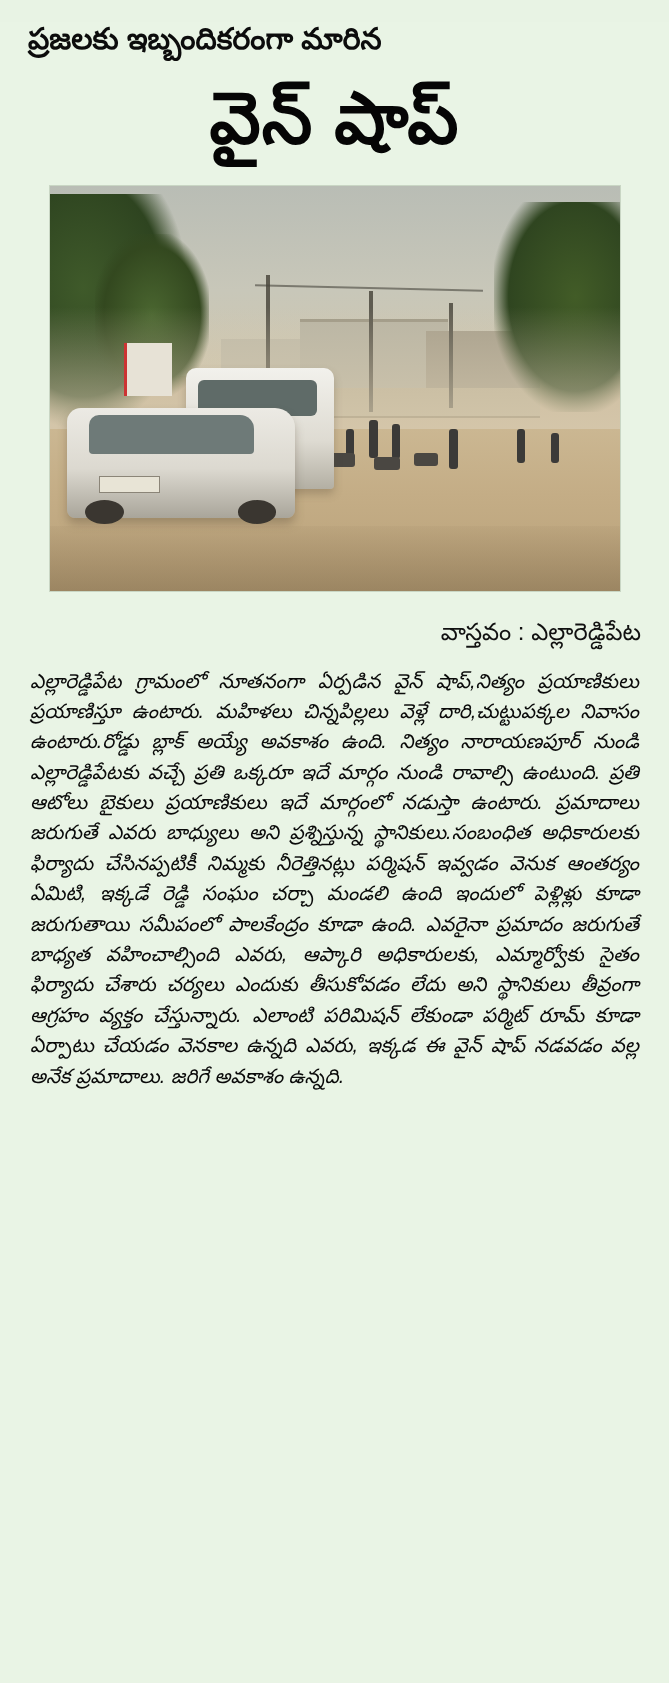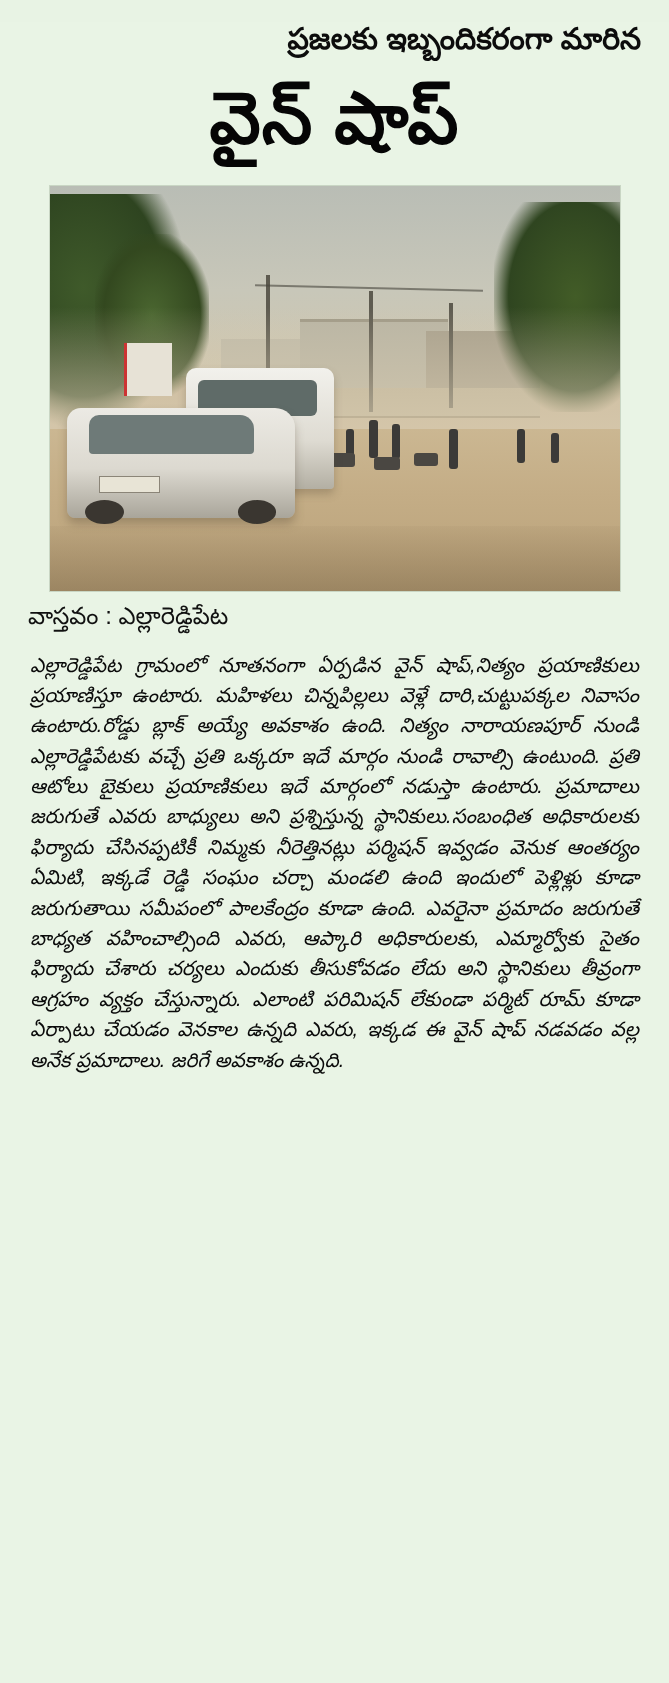--- a/index.html
+++ b/index.html
@@ -15,21 +15,21 @@
   }
   .page {
     position: relative;
     width: 669px;
     height: 1683px;
     background: #e9f4e5;
     box-sizing: border-box;
     padding: 0 28px;
   }
   .kicker {
-    text-align: right;
+    text-align: left;
     font-size: 30px;
     font-weight: bold;
     color: #0c0c0c;
     letter-spacing: 0px;
     margin-top: 22px;
     line-height: 1.15;
     font-family: "Liberation Sans", sans-serif;
   }
   .headline {
     text-align: center;
@@ -188,24 +188,24 @@
     position: absolute;
     background: #3b3a38;
     border-radius: 3px;
   }
   .bike {
     position: absolute;
     background: #4a4742;
     border-radius: 3px;
   }
   .caption {
-    text-align: left;
+    text-align: right;
     font-size: 24px;
     color: #111;
-    margin-top: 10px;
+    margin-top: 26px;
     font-family: "Liberation Sans", sans-serif;
   }
   .body-text {
     margin-top: 14px;
     font-size: 20px;
     line-height: 1.52;
     color: #0a0a0a;
     text-align: justify;
     text-justify: inter-word;
     font-family: "Liberation Sans", sans-serif;

